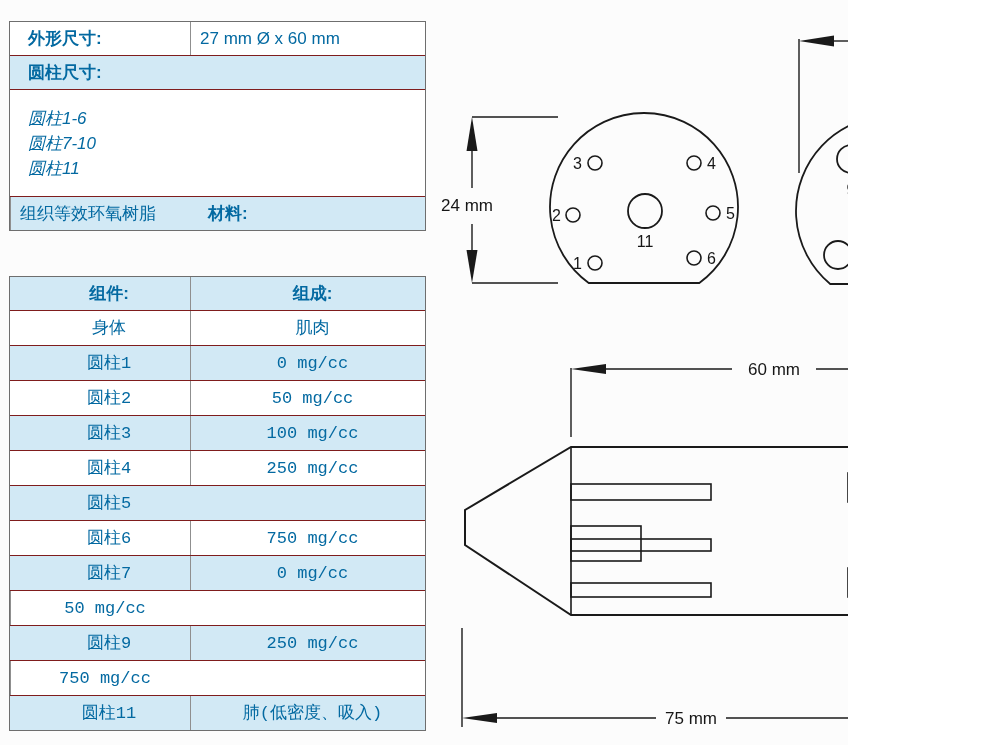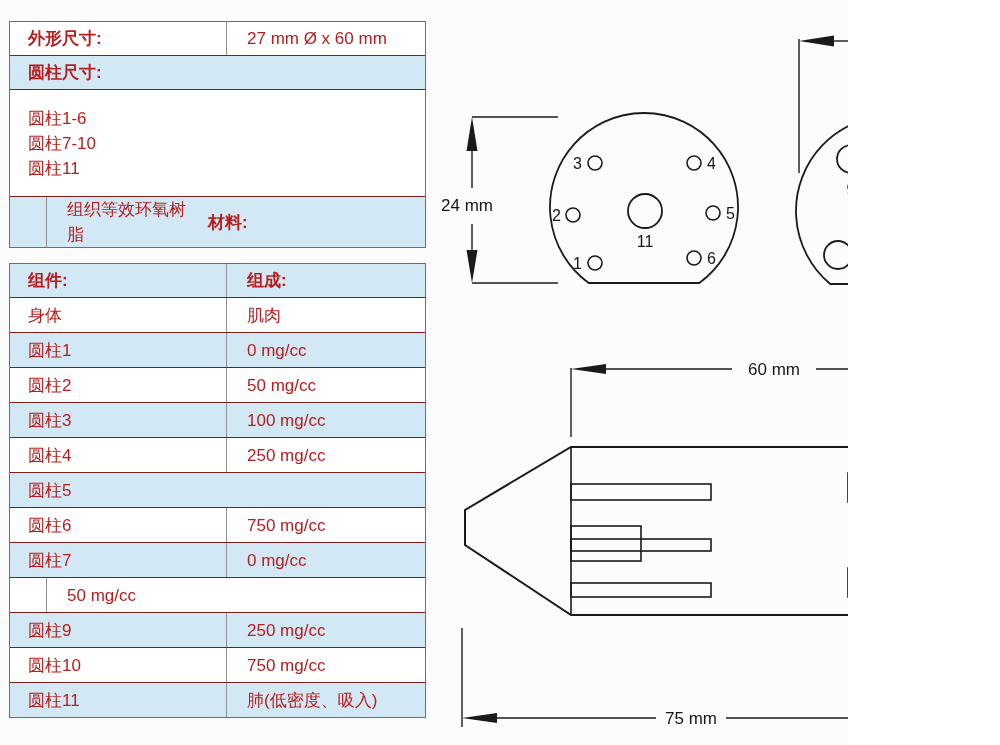--- a/index.html
+++ b/index.html
@@ -1,40 +1,40 @@
 <!DOCTYPE html>
 <html><head>
 <meta charset="utf-8">
 <style>
   html,body { margin:0; padding:0; background:#ffffff; }
   .page {
     position:relative; width:848px; height:745px; overflow:hidden;
-    background:#fcfcfc; color:#b91c1c;
+    background:#fcfcfc; color:#0369a1;
     font-family:"Liberation Sans","DejaVu Sans",sans-serif;
   }
   .tbl {
     position:absolute; left:9px; width:417px; box-sizing:border-box;
     border:1.5px solid #6e6e6e; background:#ffffff;
   }
   .tbl1 { top:21px; }
-  .tbl2 { top:263px; }
+  .tbl2 { top:276px;text-align:center; }
   .row { display:grid; grid-template-columns:180px 1fr; border-top:1px solid #7f1d1d; box-sizing:border-box; }
   .row.span { grid-template-columns:1fr; }
   .row:first-child { border-top:none; }
   .blue { background:#d2e9f5; }
   .cell {
     box-sizing:border-box; padding-left:18px; display:flex; flex-direction:column;
     justify-content:center; font-size:17px; line-height:25px;
   }
-  .c2 { border-left:1px solid #8f8f8f; padding-left:20px;margin-left:36px; }
+  .c2 { border-left:1px solid #8f8f8f; padding-left:9px; }
   .row.span .cell { border-left:none; }
   .bold { font-weight:bold; }
   .h34 { min-height:33px; }
-  .h35 { min-height:34px; }
-  .h108 { min-height:106px; }
+  .h35 { min-height:34px;font-family:Liberation Mono, monospace; }
+  .h108 { min-height:106px;font-style:italic; }
   .drawing { position:absolute; left:430px; top:0; }
   svg text {
     font-family:"Liberation Sans","DejaVu Sans",sans-serif;
     fill:#161616;
   }
   .dimtxt { font-size:17px; }
   .holetxt { font-size:16px; }
 </style>
 </head>
 <body>
@@ -99,21 +99,20 @@
       <div class="cell c2 h35">0 mg/cc</div>
     </div>
     <div class="row">
       <div class="cell c2 h35">50 mg/cc</div>
     </div>
     <div class="row blue">
       <div class="cell c1 h35">圆柱9</div>
       <div class="cell c2 h35">250 mg/cc</div>
     </div>
     <div class="row">
-      <div class="cell c1 h35">圆柱10</div>
       <div class="cell c2 h35">750 mg/cc</div>
     </div>
     <div class="row blue">
       <div class="cell c1 h35">圆柱11</div>
       <div class="cell c2 h35">肺(低密度、吸入)</div>
     </div>
   </div>
 
   <svg class="drawing" width="570" height="745" viewBox="0 0 570 745">
 

